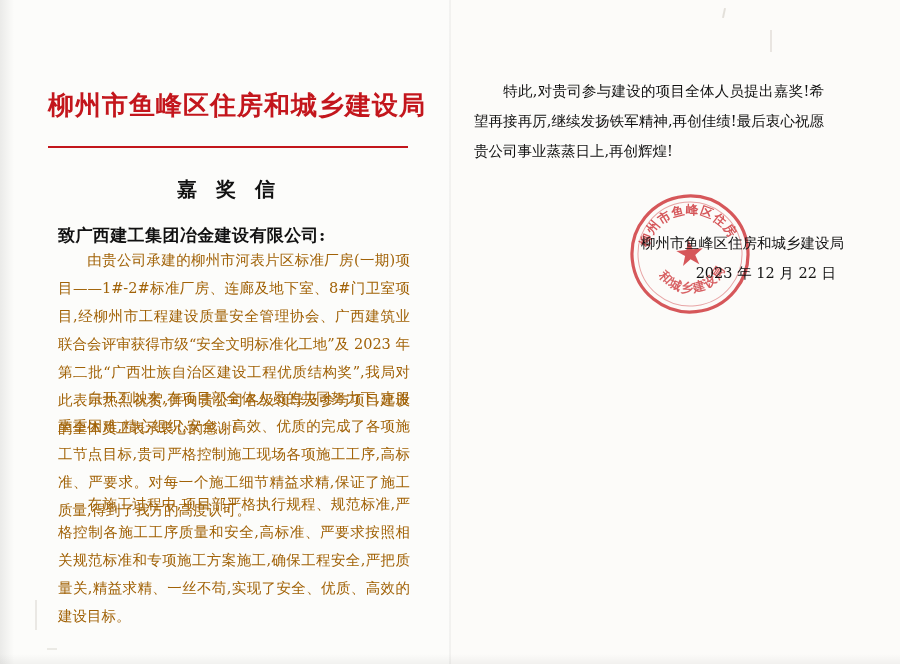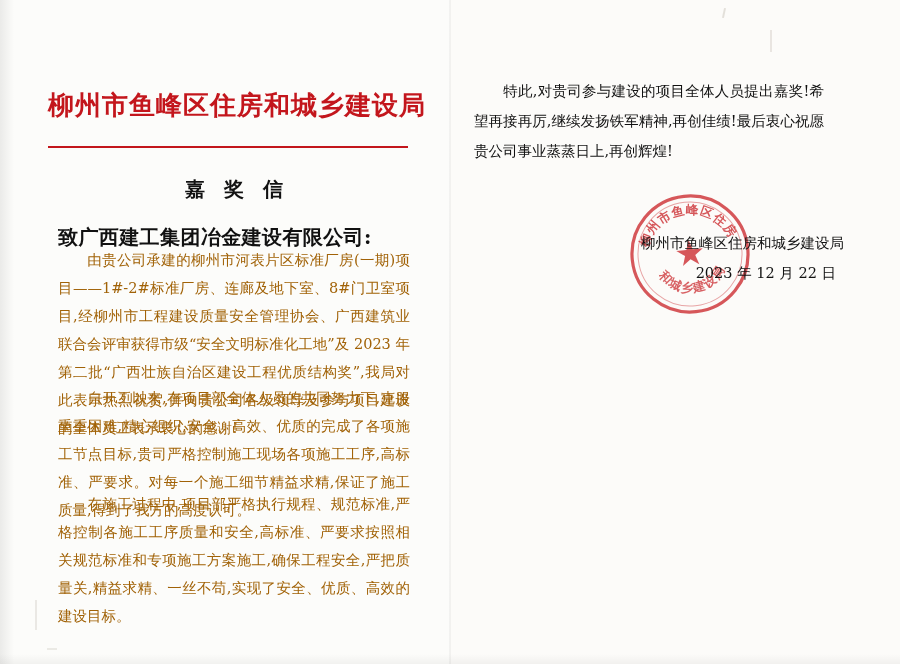--- a/index.html
+++ b/index.html
@@ -80,28 +80,28 @@
   .doc-title {
     position: absolute;
     left: 0;
     top: 176px;
     width: 450px;
     text-align: center;
     font-size: 20px;
     font-weight: bold;
     letter-spacing: 6px;
     color: #111;
-    padding-left: 12px;
+    padding-left: 4px;
   }
   .salutation {
     position: absolute;
     left: 58px;
     top: 224px;
     width: 370px;
-    font-size: 20px;
+    font-size: 17px;
     font-weight: bold;
     letter-spacing: 0.4px;
     color: #111;
   }
   .body-text {
     position: absolute;
     left: 58px;
     width: 352px;
     font-size: 14.5px;
     line-height: 28px;

